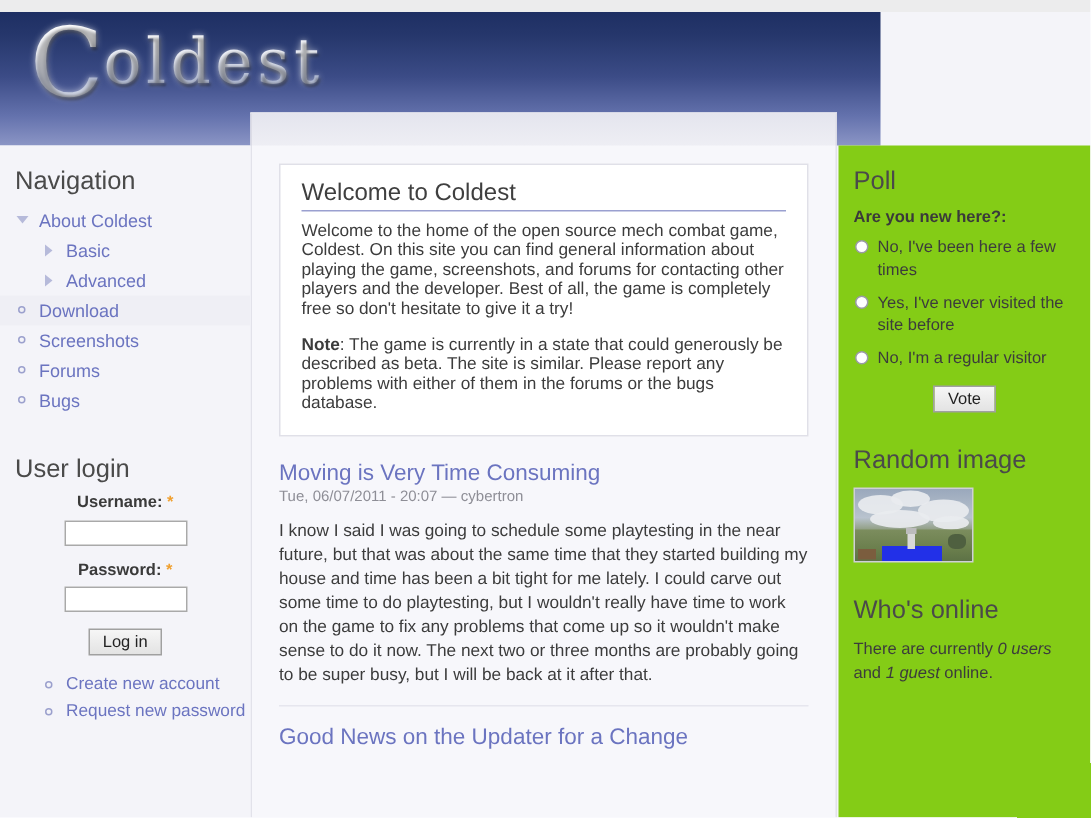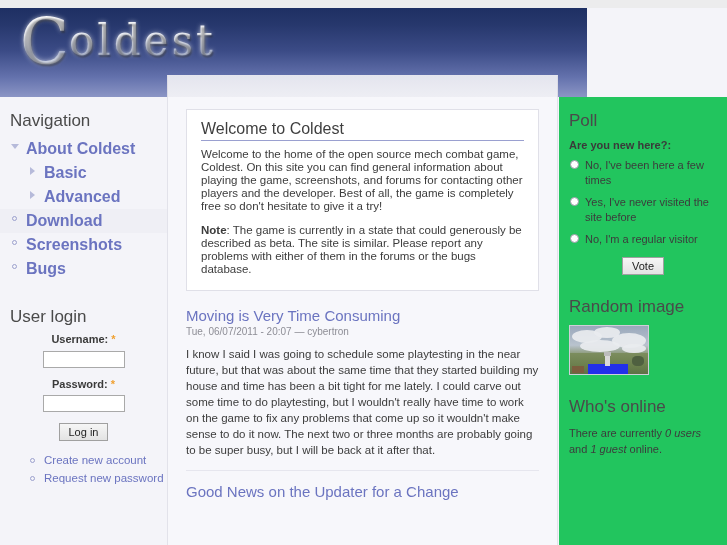--- a/index.html
+++ b/index.html
@@ -83,22 +83,21 @@
   .block-title {
     font-size: 17px;
     color: #4a4a4a;
     font-weight: normal;
     padding: 0 0 6px 10px;
   }
   .nav-list { list-style: none; }
   .nav-list li {
     position: relative;
     padding: 3px 0 3px 26px;
-    font-size: 16px;
-    font-weight: bold;
+    font-size: 12px;
   }
   .nav-list li.sub { padding-left: 44px; }
   .nav-list li.shaded { background: #efeff5; }
   .nav-link { color: #6b74c0; text-decoration: none; }
   .bullet-circle {
     position: absolute; left: 12px; top: 7px;
     width: 5px; height: 5px;
     border: 1px solid #9ba0cd; border-radius: 50%;
     background: transparent;
   }
@@ -181,21 +180,21 @@
   .node-submitted {
     font-size: 10px; color: #8e8e96; margin-bottom: 9px;
   }
   .node-body { font-size: 11.5px; color: #3c3c3c; line-height: 16px; }
   .node-links { margin-top: 16px; font-size: 10.5px; }
   .node-links a { color: #8189c4; text-decoration: none; }
 
   
   .right-sidebar {
     position: absolute; left: 559px; top: 97px; width: 168px; height: 448px;
-    background: #22c55e;
+    background: #84cc16;
     padding: 14px 10px 0 10px;
   }
   .rs-title {
     font-size: 17px; color: #4a4a4a; font-weight: normal; margin-bottom: 8px;
   }
   .poll-question {
     font-size: 11px; font-weight: bold; color: #3a3a3a; margin-bottom: 7px;
   }
   .poll-choice {
     position: relative;
@@ -290,20 +289,24 @@
         <span class="bullet-right"></span>
         <a class="nav-link" href="#">Advanced</a>
       </li>
       <li class="shaded">
         <span class="bullet-circle"></span>
         <a class="nav-link" href="#">Download</a>
       </li>
       <li>
         <span class="bullet-circle"></span>
         <a class="nav-link" href="#">Screenshots</a>
+      </li>
+      <li>
+        <span class="bullet-circle"></span>
+        <a class="nav-link" href="#">Forums</a>
       </li>
       <li>
         <span class="bullet-circle"></span>
         <a class="nav-link" href="#">Bugs</a>
       </li>
     </ul>
 
     <div class="login-block">
       <div class="block-title">User login</div>
 

